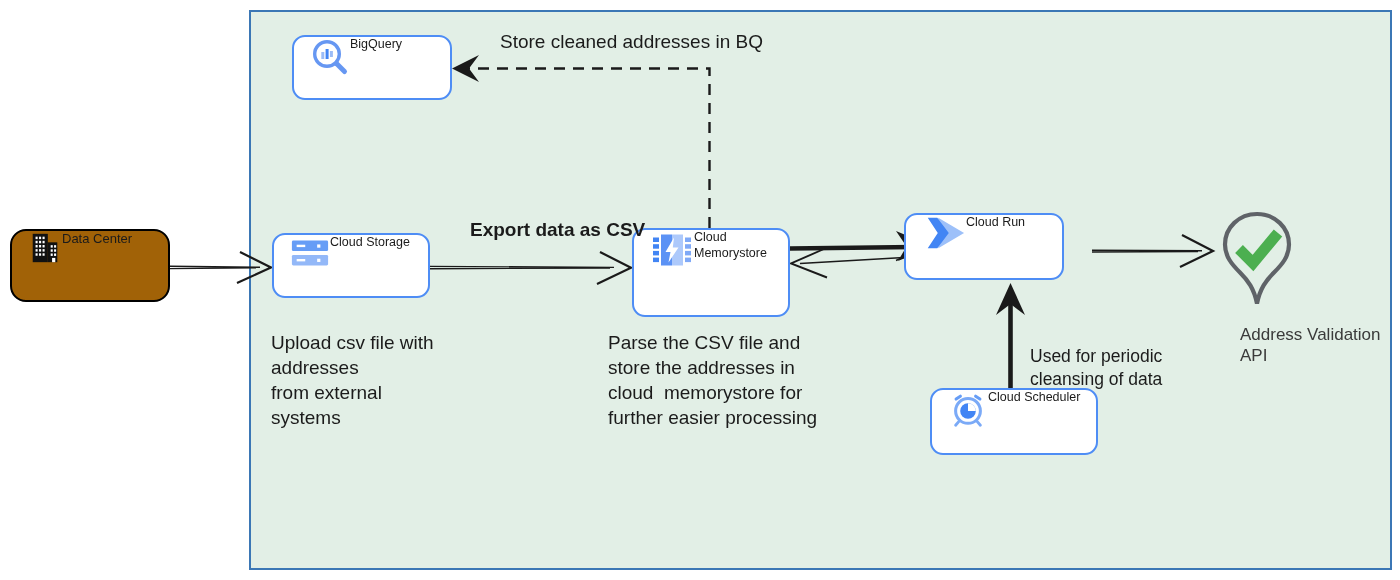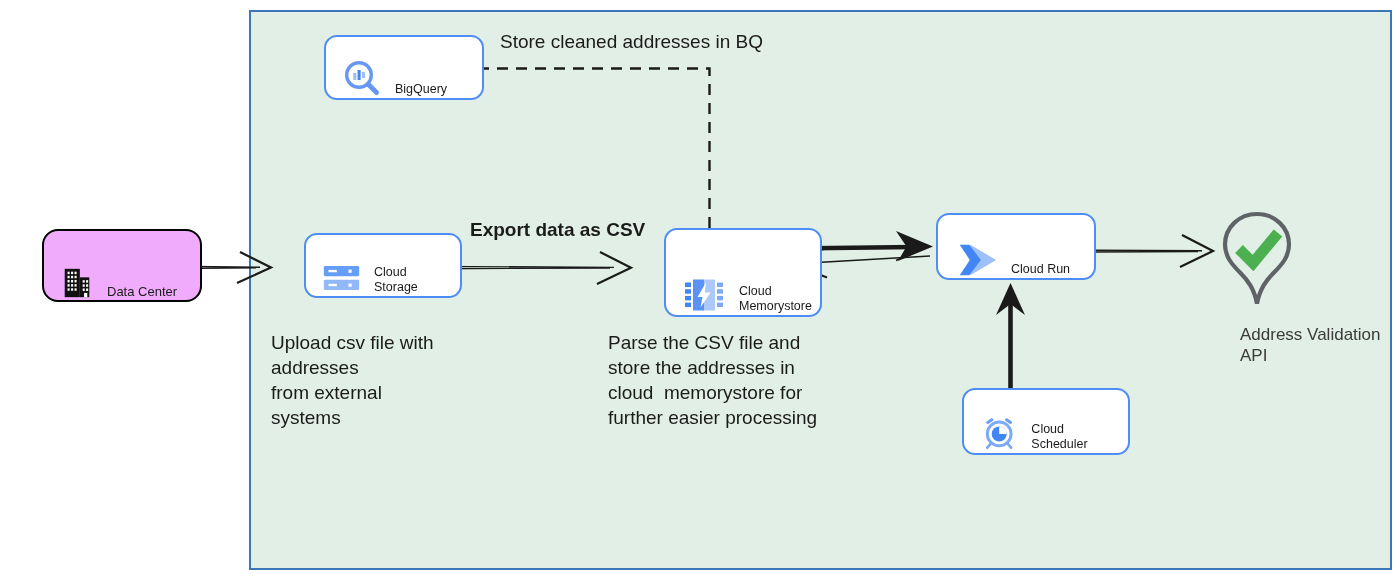--- a/index.html
+++ b/index.html
@@ -1,24 +1,24 @@
 <!DOCTYPE html>
 <html><head>
 <meta charset="utf-8">
 <style>
   html,body{margin:0;padding:0;background:#fff;}
   body{font-family:"Liberation Sans",sans-serif;color:#1b1b1b;}
   .canvas{position:relative;width:1400px;height:580px;background:#fff;overflow:hidden;}
   .gcp-container{position:absolute;left:249px;top:10px;width:1139px;height:556px;
     background:#e2efe6;border:2px solid #3b77b5;}
-  .node{position:absolute;display:flex;align-items:flex-end;gap:13px;
+  .node{position:absolute;display:flex;align-items:flex-start;
     background:#fff;border:2px solid #4e8df5;border-radius:13px;
-    padding:0 8px 0 16px;box-sizing:border-box;font-size:12.5px;line-height:1.25;margin-left:32px;}
+    padding:0 8px 0 16px;box-sizing:border-box;font-size:12.5px;line-height:1.25;}
   .node .nlabel{white-space:pre-wrap;}
-  .node-dc{background:#f0abfc;border:2.5px solid #000;border-radius:16px;font-size:13px;}
+  .node-dc{background:#a16207;border:2.5px solid #000;border-radius:16px;font-size:13px;}
   .edges{position:absolute;left:0;top:0;width:1400px;height:580px;pointer-events:none;}
   .txt{position:absolute;white-space:pre-wrap;}
   .lbl-big{font-size:19px;}
   .lbl-med{font-size:17.5px;line-height:23px;}
   .anno{font-size:19px;line-height:25px;}
   .av-label{font-size:17px;line-height:21px;color:#3a3a3a;}
   .pin{position:absolute;}
 </style>
 </head>
 <body>
@@ -154,20 +154,22 @@
 
   <svg class="pin" style="left:1221px;top:211px;" width="72" height="102" viewBox="0 0 72 102">
     <path d="M36 3 C18 3 4 16.5 4 33.5 C4 45.5 11 53.5 19 61.5 C27 69.5 33 77.5 36 92.5 C39 77.5 45 69.5 53 61.5 C61 53.5 68 45.5 68 33.5 C68 16.5 54 3 36 3 Z" fill="none" stroke="#5f6368" stroke-width="4.2"></path>
     <path d="M18 38 L32 52 L57 22" fill="none" stroke="#4caf50" stroke-width="11"></path>
   </svg>
   <div class="txt av-label" style="left:1240px;top:324px;width:170px;">Address Validation
 API</div>
 
   <div class="txt lbl-big" style="left:500px;top:31px;">Store cleaned addresses in BQ</div>
   <div class="txt lbl-big" style="left:470px;top:219px;font-weight:bold;">Export data as CSV</div>
+  <div class="txt lbl-med" style="left:1030px;top:345px;">Used for periodic
+cleansing of data</div>
 
   <div class="txt anno" style="left:608px;top:330px;">Parse the CSV file and
 store the addresses in
 cloud  memorystore for
 further easier processing</div>
   <div class="txt anno" style="left:271px;top:330px;">Upload csv file with
 addresses
 from external
 systems</div>
 

